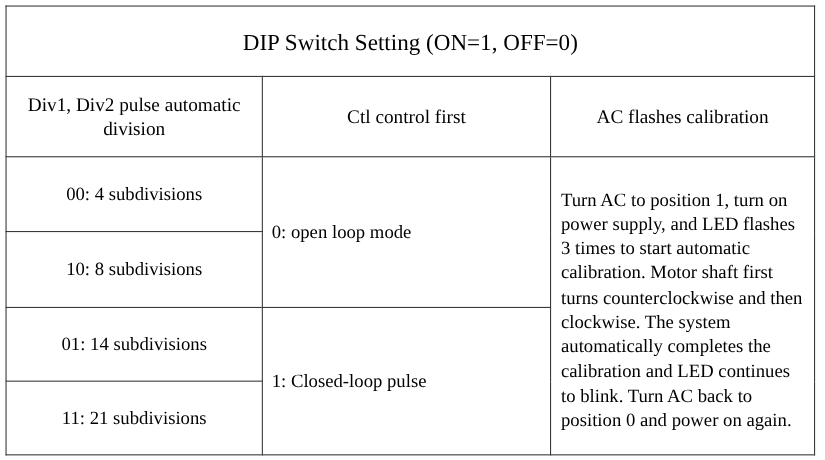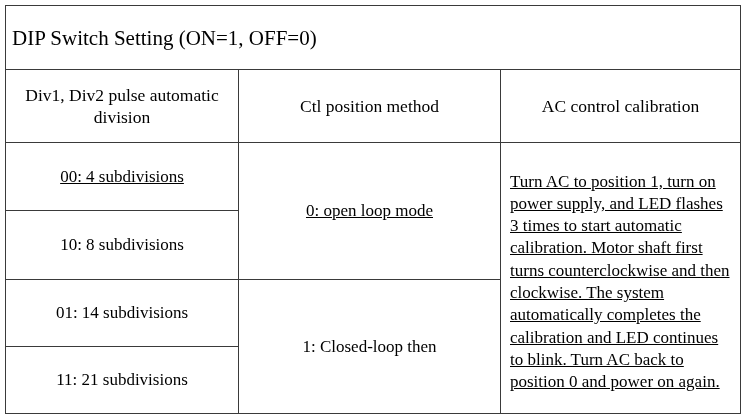--- a/index.html
+++ b/index.html
@@ -34,21 +34,21 @@
   }
 
   table.dip-table td {
     border: 1px solid #3a3a3a;
     background: #ffffff;
     padding: 0;
     vertical-align: middle;
   }
 
   .title-cell {
-    text-align: left;
+    text-align: center;
     font-size: 21px;
     line-height: 26px;
     height: 63px;
     padding: 0 6px !important;
   }
 
   .head-cell {
     text-align: center;
     font-size: 17.5px;
     line-height: 22px;
@@ -57,72 +57,71 @@
   }
 
   .data-cell {
     text-align: center;
     font-size: 17px;
     line-height: 22px;
     padding: 0 8px !important;
   }
 
   .mode-cell {
-    text-align: center;
     font-size: 17px;
     line-height: 22px;
     padding: 4px 8px !important;
   }
 
   .calib-cell {
     text-align: left;
     vertical-align: top;
     font-size: 17px;
     line-height: 22.3px;
     padding: 14px 10px 6px 9px !important;
   }
 
   .col-a { width: 233px; }
   .col-b { width: 262px; }
   .col-c { width: 240px; }
 
-  .r1 { height: 68px; text-decoration: underline; }
+  .r1 { height: 68px; }
   .r2 { height: 69px; }
   .r3 { height: 67px; }
   .r4 { height: 67px; }
 </style>
 </head>
 <body>
 
 <div class="sheet">
   <table class="dip-table">
     <colgroup>
       <col class="col-a">
       <col class="col-b">
       <col class="col-c">
     </colgroup>
     <tbody>
       <tr>
         <td class="title-cell" colspan="3">DIP Switch Setting (ON=1, OFF=0)</td>
       </tr>
       <tr>
         <td class="head-cell">Div1, Div2 pulse automatic division</td>
-        <td class="head-cell">Ctl position method</td>
-        <td class="head-cell">AC control calibration</td>
+        <td class="head-cell">Ctl control first</td>
+        <td class="head-cell">AC flashes calibration</td>
       </tr>
       <tr class="r1">
         <td class="data-cell">00:  4 subdivisions</td>
         <td class="mode-cell" rowspan="2">0: open loop mode</td>
         <td class="calib-cell" rowspan="4">Turn AC to position 1, turn on power supply, and LED flashes 3 times to start automatic calibration. Motor shaft first turns counterclockwise and then clockwise. The system automatically completes the calibration and LED continues to blink. Turn AC back to position 0 and power on again.</td>
       </tr>
       <tr class="r2">
         <td class="data-cell">10:  8 subdivisions</td>
       </tr>
       <tr class="r3">
         <td class="data-cell">01:  14 subdivisions</td>
-        <td class="mode-cell" rowspan="2">1: Closed-loop then</td>
+        <td class="mode-cell" rowspan="2">1: Closed-loop pulse</td>
       </tr>
       <tr class="r4">
         <td class="data-cell">11:  21 subdivisions</td>
       </tr>
     </tbody>
   </table>
 </div>
 
 </body></html>

